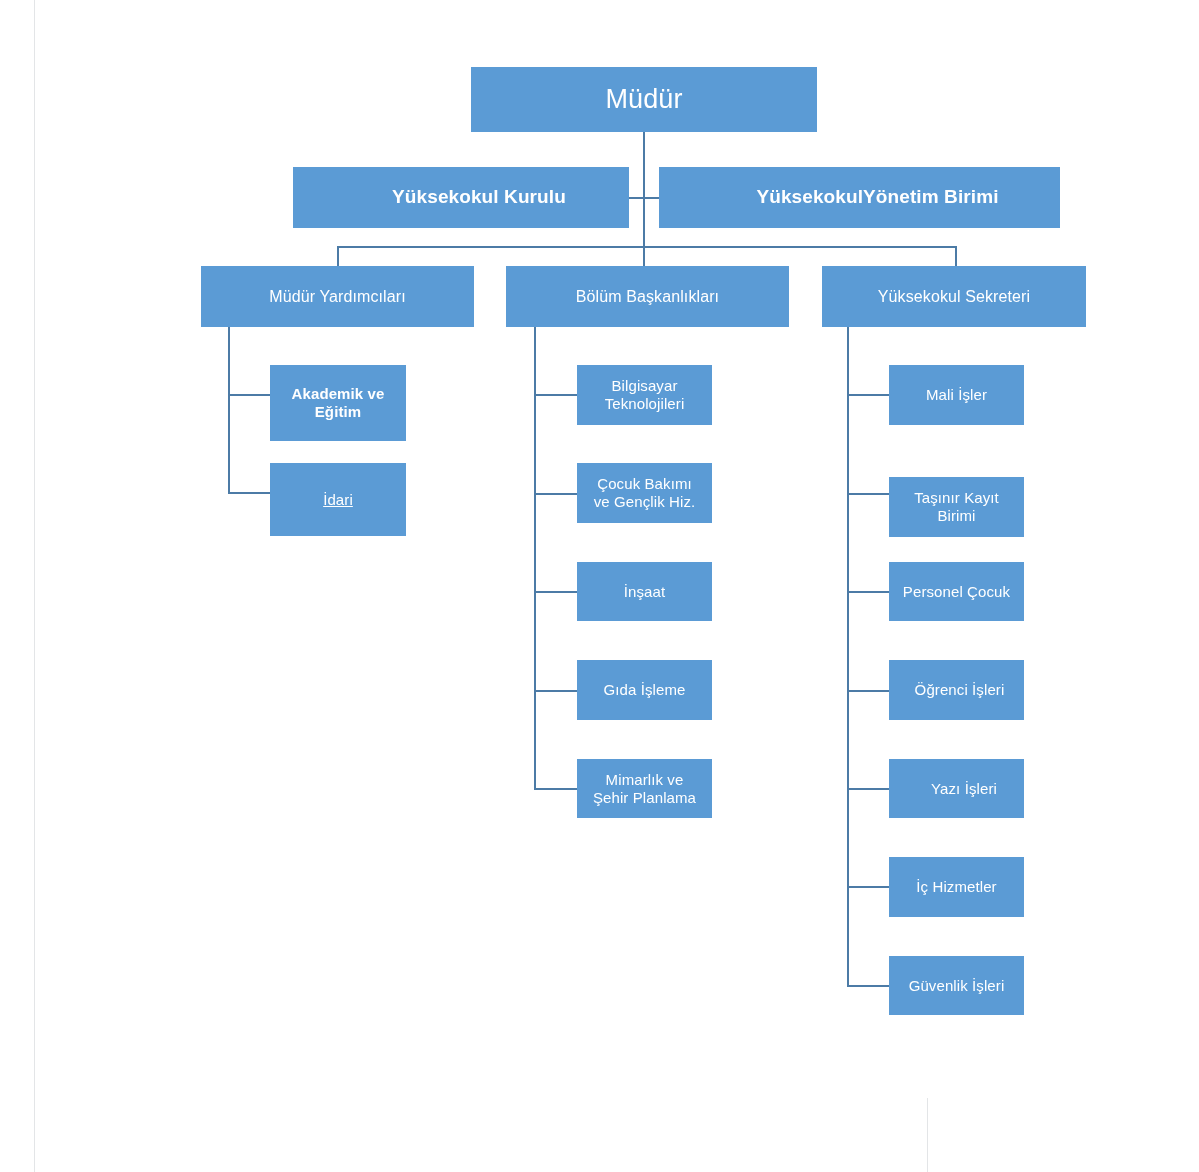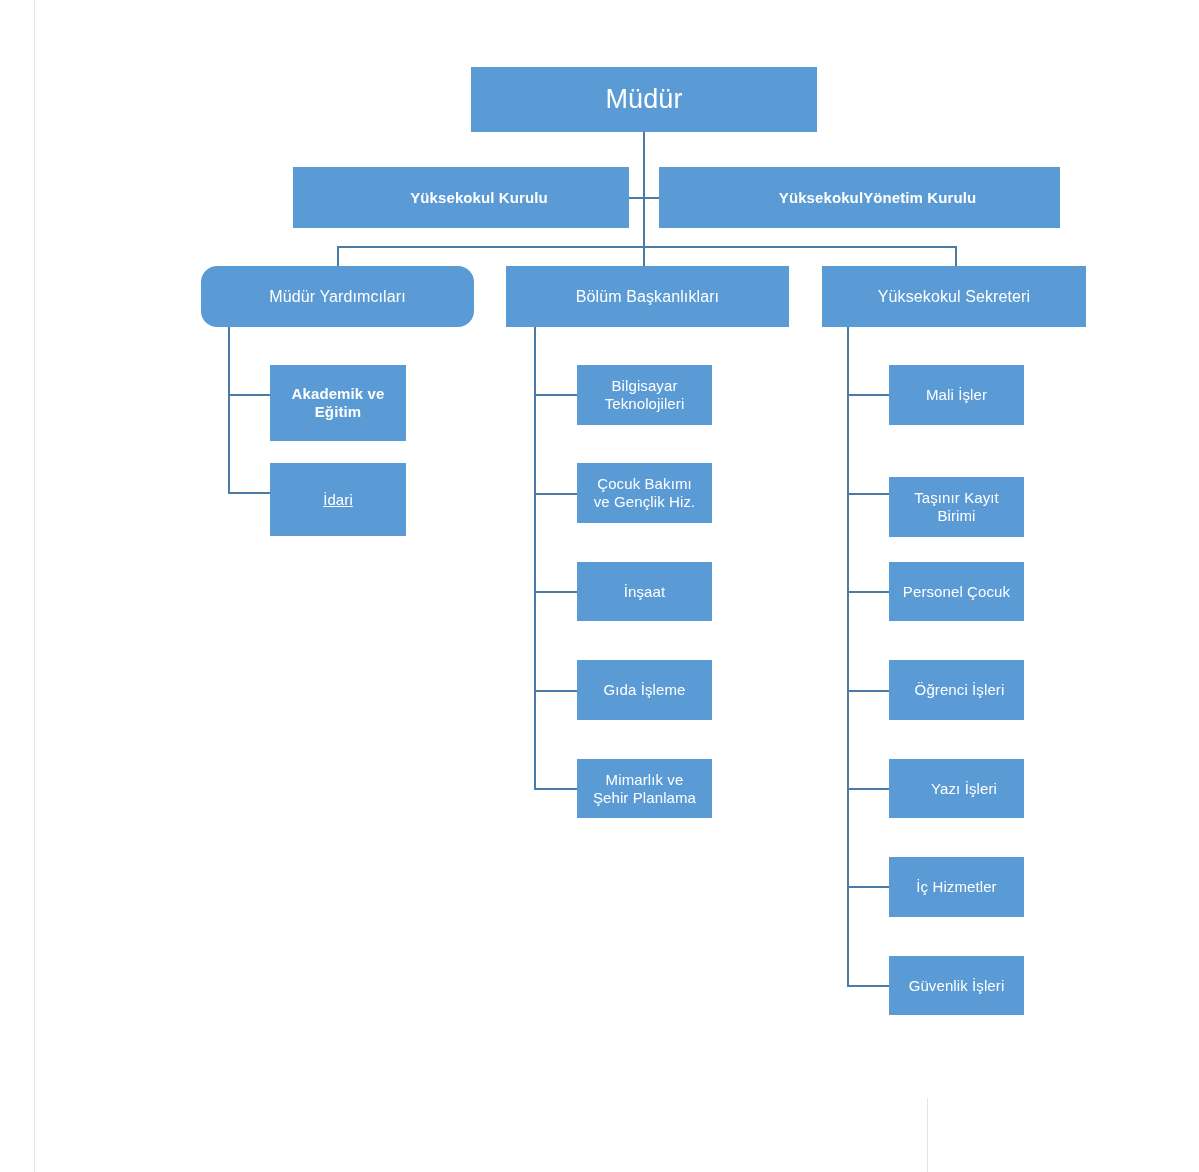--- a/index.html
+++ b/index.html
@@ -46,21 +46,21 @@
     justify-content: center;
     text-align: center;
     line-height: 1.2;
     box-sizing: border-box;
     padding: 2px 6px;
     white-space: pre-line;
     letter-spacing: 0.1px;
   }
 
   .lvl-root  { font-size: 27px; font-weight: 400; }
-  .lvl-two   { font-size: 15px; font-weight: 600; padding-left: 42px; }
+  .lvl-two   { font-size: 19px; font-weight: 600; padding-left: 42px; }
   .lvl-three { font-size: 16px; font-weight: 400; }
   .lvl-leaf  { font-size: 15px; font-weight: 400; }
 </style>
 </head>
 <body>
 
 <div id="canvas">
 
   <div class="guide guide-left"></div>
   <div class="guide guide-right"></div>
@@ -92,23 +92,23 @@
   <div class="conn conn-h" style="left:847px; top:591px; width:43px;"></div>
   <div class="conn conn-h" style="left:847px; top:690px; width:43px;"></div>
   <div class="conn conn-h" style="left:847px; top:788px; width:43px;"></div>
   <div class="conn conn-h" style="left:847px; top:886px; width:43px;"></div>
   <div class="conn conn-h" style="left:847px; top:985px; width:43px;"></div>
 
   <div class="box lvl-root" style="left:471px; top:67px; width:346px; height:65px;">Müdür</div>
 
   <div class="box lvl-two" style="left:293px; top:167px; width:336px; height:61px;">Yüksekokul Kurulu</div>
 
-  <div class="box lvl-two" style="left:659px; top:167px; width:401px; height:61px;">YüksekokulYönetim Kurulu</div>
+  <div class="box lvl-two" style="left:659px; top:167px; width:401px; height:61px;">YüksekokulYönetim Birimi</div>
 
-  <div class="box lvl-three" style="left:201px; top:266px; width:273px; height:61px;border-radius:16px;">Müdür Yardımcıları</div>
+  <div class="box lvl-three" style="left:201px; top:266px; width:273px; height:61px;">Müdür Yardımcıları</div>
 
   <div class="box lvl-three" style="left:506px; top:266px; width:283px; height:61px;">Bölüm Başkanlıkları</div>
 
   <div class="box lvl-three" style="left:822px; top:266px; width:264px; height:61px;">Yüksekokul Sekreteri</div>
 
   <div class="box lvl-leaf" style="left:270px; top:365px; width:136px; height:76px;font-weight:bold;">Akademik  ve
 Eğitim</div>
   <div class="box lvl-leaf" style="left:270px; top:463px; width:136px; height:73px;text-decoration:underline;">İdari</div>
 
   <div class="box lvl-leaf" style="left:577px; top:365px; width:135px; height:60px;">Bilgisayar

